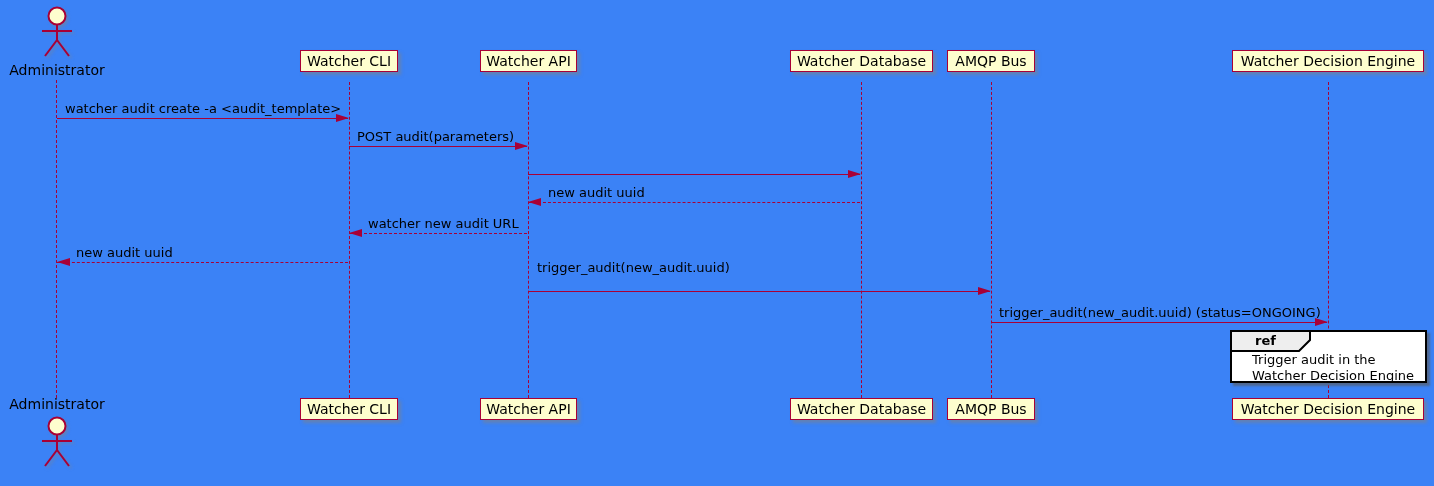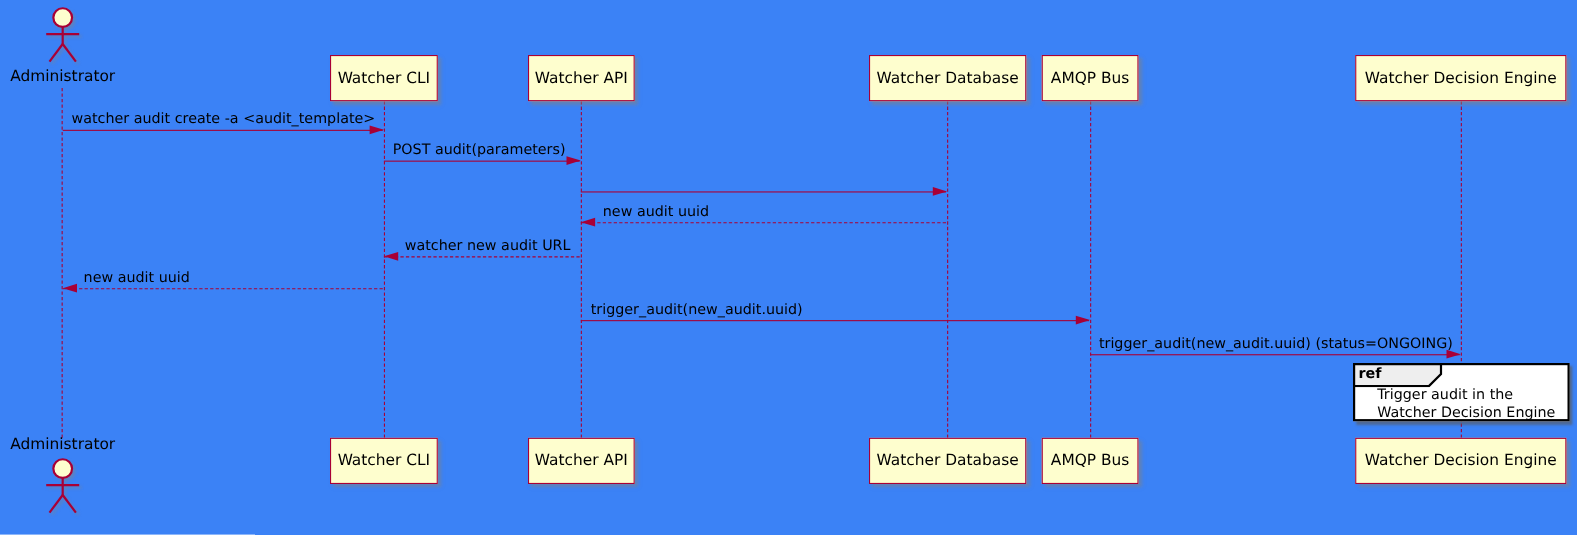--- a/index.html
+++ b/index.html
@@ -11,21 +11,21 @@
     --ref-header-fill:#EEEEEE;
     --ref-fill:#FFFFFF;
     --text:#000000;
   }
   *{margin:0;padding:0;box-sizing:border-box}
   body{background:#fff;font-family:"DejaVu Sans","Liberation Sans",sans-serif;color:var(--text)}
   .canvas{position:relative;width:1434px;height:486px;background:#3b82f6;overflow:hidden}
 
   .lifeline{position:absolute;width:0;border-left:1px dashed var(--lifeline)}
 
-  .pbox{position:absolute;height:42px;background:var(--participant-fill);
+  .pbox{position:absolute;height:22px;background:var(--participant-fill);
         border:1.7px solid var(--participant-border);
         box-shadow:3px 3px 3px rgba(130,130,130,.55);
         display:flex;align-items:center;justify-content:center;
         font-size:14px;color:var(--text);white-space:nowrap}
 
   .actor-figure{position:absolute;width:36px;height:56px}
   .actor-figure svg{filter:drop-shadow(2.5px 2.5px 1.5px rgba(130,130,130,.5))}
   .actor-label{position:absolute;width:130px;text-align:center;font-size:14px;color:var(--text);white-space:nowrap}
 
   .msg{position:absolute;height:9px}
@@ -34,21 +34,21 @@
   .msg .head{position:absolute;top:0;width:0;height:0;
              border-top:4.5px solid transparent;border-bottom:4.5px solid transparent}
   .msg .head.right{right:0;border-left:13px solid var(--arrow)}
   .msg .head.left{left:0;border-right:13px solid var(--arrow)}
   .msg-label{position:absolute;font-size:13px;color:var(--text);white-space:nowrap}
 
   .ref-box{position:absolute;background:var(--ref-fill);border:2px solid var(--ref-border);
            box-shadow:3px 3px 2px rgba(90,90,90,.65)}
   .ref-header{position:absolute;left:-2px;top:-2px;width:82px;height:22px}
   .ref-header path{fill:var(--ref-header-fill);stroke:var(--ref-border);stroke-width:2}
-  .ref-keyword{position:absolute;left:3px;top:1px;font-size:13px;font-weight:bold;color:var(--text)}
+  .ref-keyword{position:absolute;left:23px;top:1px;font-size:13px;font-weight:bold;color:var(--text)}
   .ref-text{position:absolute;left:20px;font-size:13px;color:var(--text);white-space:nowrap}
 </style>
 </head>
 <body>
 
 <div class="canvas">
 
   <div class="lifeline" style="left:56px;top:80px;height:318px"></div>
   <div class="lifeline" style="left:349px;top:82px;height:316px"></div>
   <div class="lifeline" style="left:528px;top:82px;height:316px"></div>
@@ -111,21 +111,21 @@
     <div class="line dashed"></div>
       <div class="head left"></div>
   </div>
 
   <div class="msg-label" style="left:76px;top:245px">new audit uuid</div>
   <div class="msg" style="left:57px;top:258px;width:292px">
     <div class="line dashed"></div>
       <div class="head left"></div>
   </div>
 
-  <div class="msg-label" style="left:537px;top:274px">trigger_audit(new_audit.uuid)</div>
+  <div class="msg-label" style="left:537px;top:260px">trigger_audit(new_audit.uuid)</div>
   <div class="msg" style="left:528px;top:287px;width:463px">
     <div class="line solid"></div>
       <div class="head right"></div>
   </div>
 
   <div class="msg-label" style="left:999px;top:305px">trigger_audit(new_audit.uuid) (status=ONGOING)</div>
   <div class="msg" style="left:991px;top:318px;width:337px">
     <div class="line solid"></div>
       <div class="head right"></div>
   </div>

